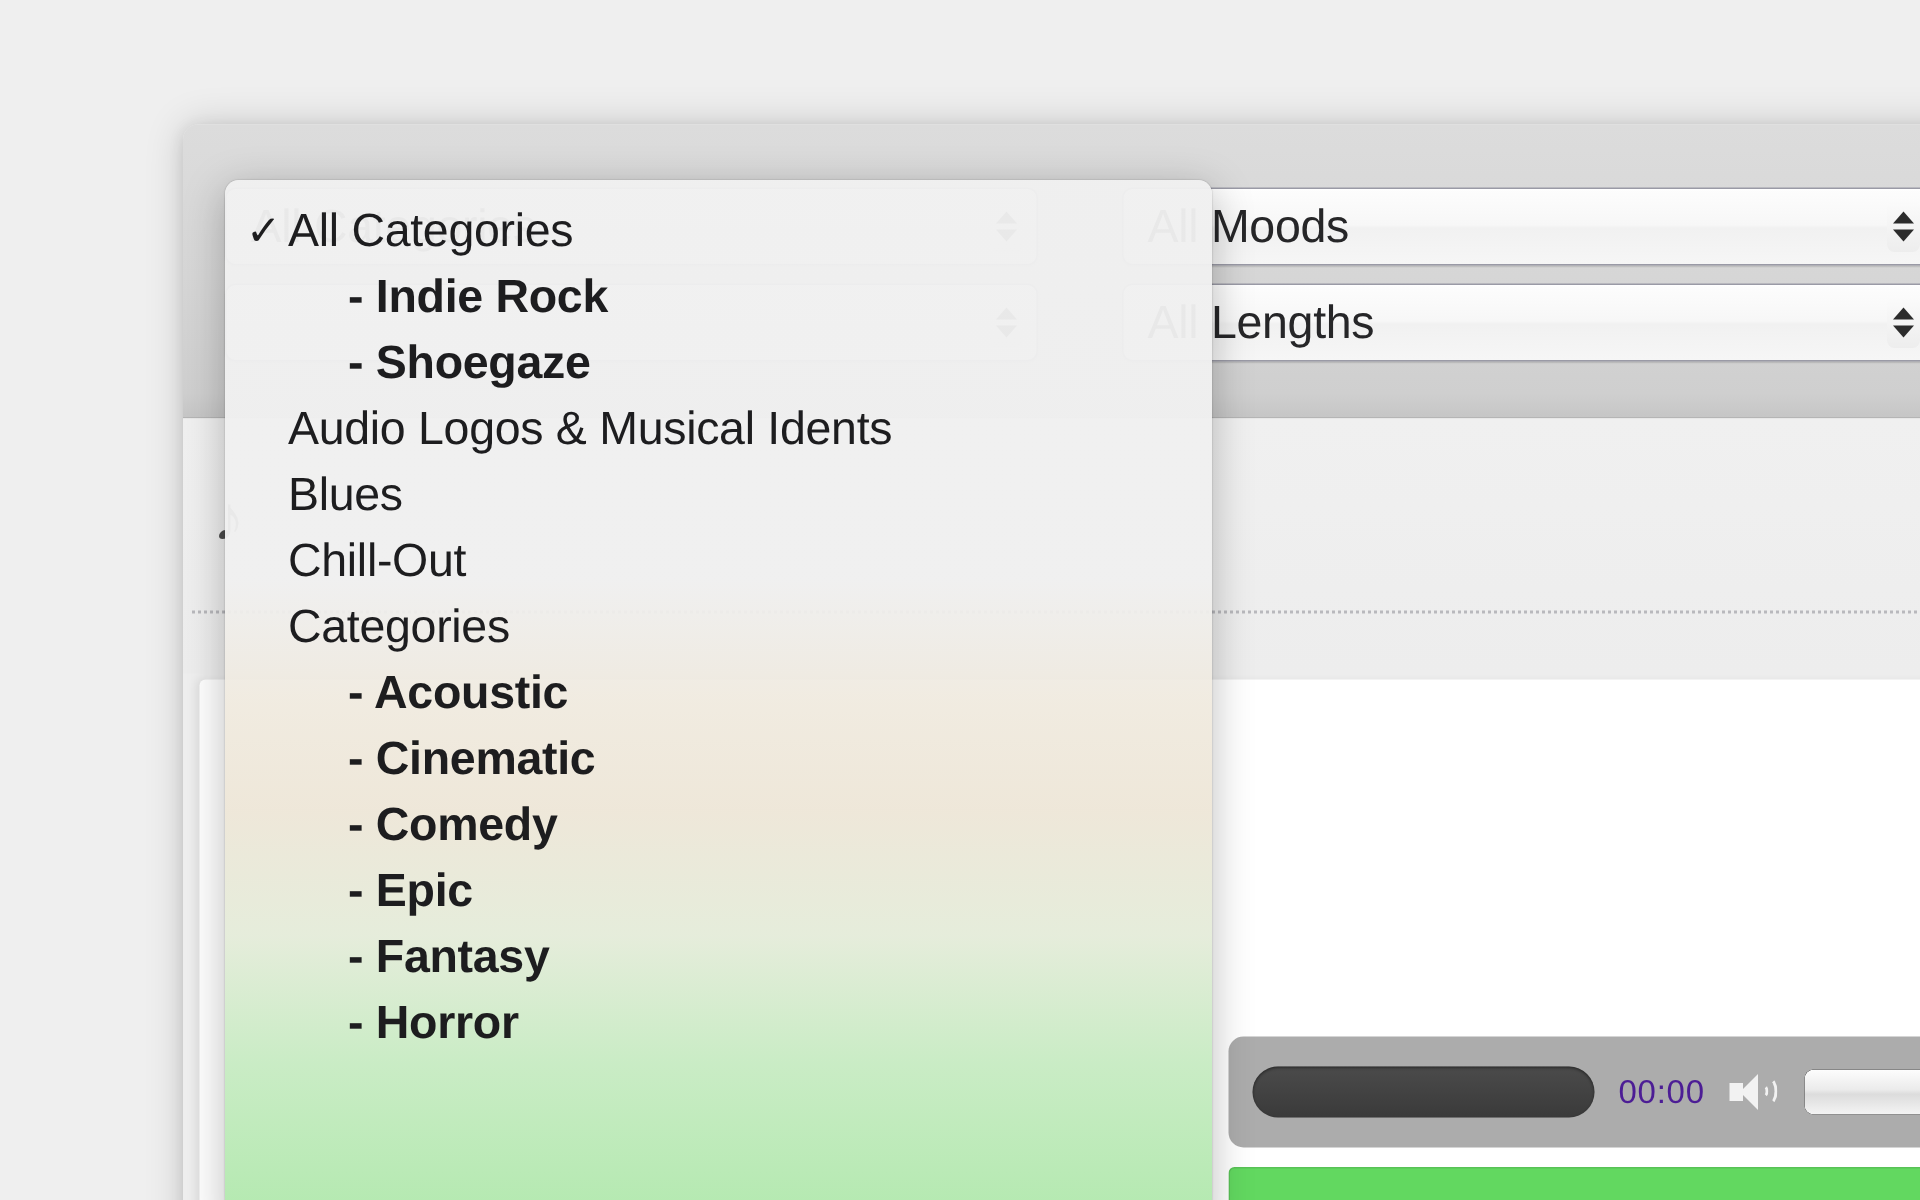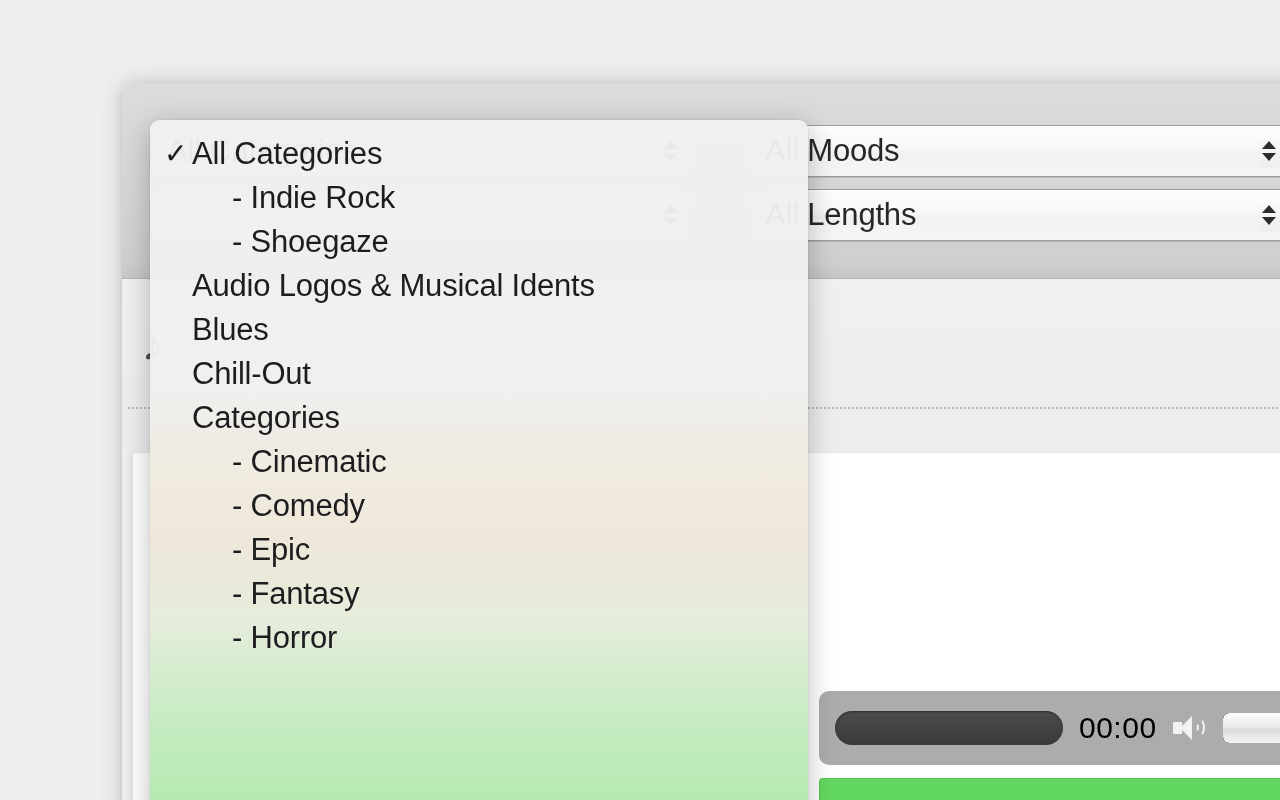--- a/index.html
+++ b/index.html
@@ -165,22 +165,22 @@
 
   .seek-track {
     flex: 0 0 228px;
     height: 34px;
     border-radius: 17px;
     background: linear-gradient(to bottom, #4b4b4b, #3a3a3a);
     box-shadow: inset 0 1px 2px rgba(0,0,0,0.45);
   }
 
   .time-display {
-    font-size: 30px;
-    color: #000000;
+    font-size: 22px;
+    color: #4c1d95;
     letter-spacing: 0.5px;
     white-space: nowrap;
   }
 
   .speaker-icon {
     width: 34px;
     height: 30px;
     position: relative;
     flex: 0 0 34px;
   }
@@ -274,21 +274,21 @@
     line-height: 1;
     text-align: left;
   }
 
   .dd-label {
     font-size: 31px;
     color: #1d1d1f;
     letter-spacing: -0.2px;
   }
 
-  .dd-item.sub .dd-label { padding-left: 40px; }
+  .dd-item.sub .dd-label { padding-left: 40px; font-weight: bold; }
   .dd-item.sub .dd-label::before { content: "- "; }
 </style>
 </head>
 <body>
 
 <div id="screen">
 
   <div class="app-window">
 
     <div class="toolbar">
@@ -383,20 +383,24 @@
       <div class="dd-item">
         <span class="dd-check"></span>
         <span class="dd-label">Chill-Out</span>
       </div>
       <div class="dd-item">
         <span class="dd-check"></span>
         <span class="dd-label">Categories</span>
       </div>
       <div class="dd-item sub">
         <span class="dd-check"></span>
+        <span class="dd-label">Acoustic</span>
+      </div>
+      <div class="dd-item sub">
+        <span class="dd-check"></span>
         <span class="dd-label">Cinematic</span>
       </div>
       <div class="dd-item sub">
         <span class="dd-check"></span>
         <span class="dd-label">Comedy</span>
       </div>
       <div class="dd-item sub">
         <span class="dd-check"></span>
         <span class="dd-label">Epic</span>
       </div>

